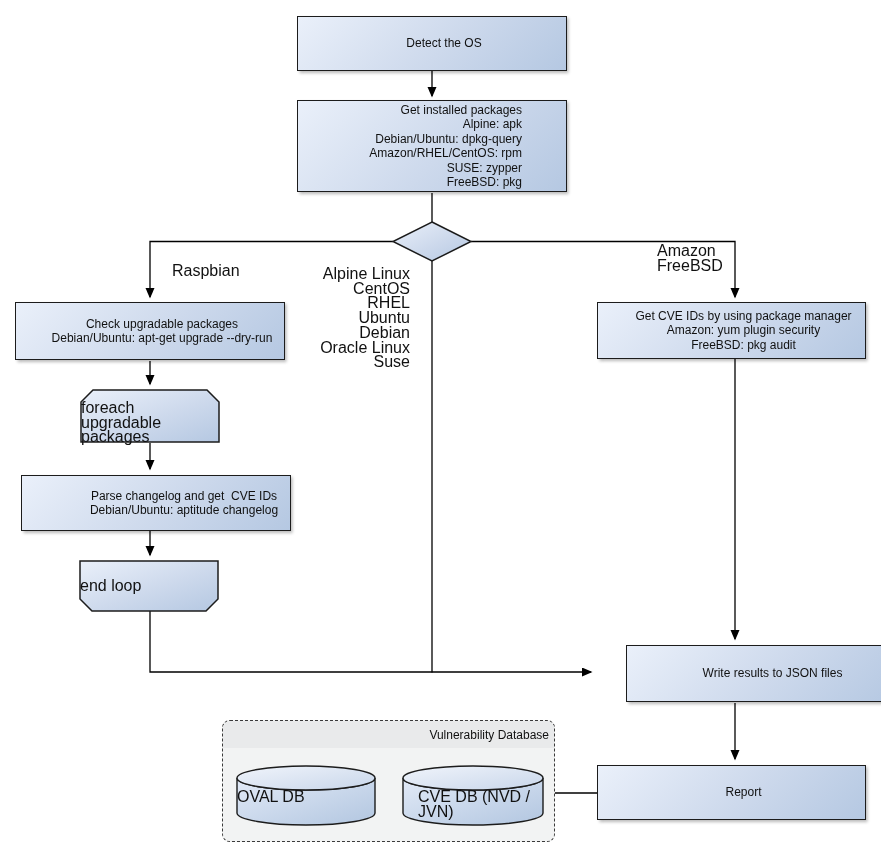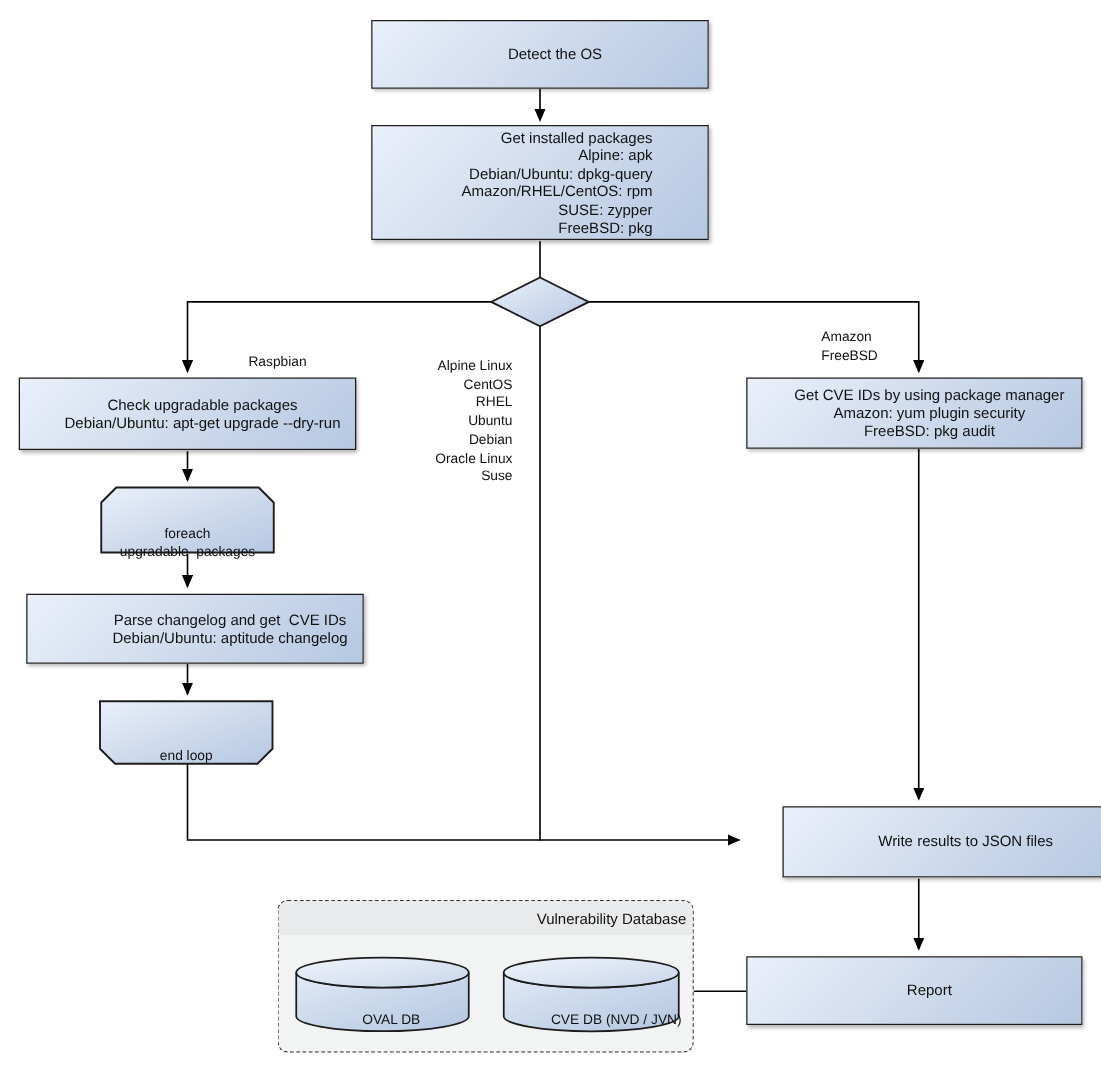--- a/index.html
+++ b/index.html
@@ -17,25 +17,24 @@
     display:flex; align-items:center;
   }
   .nt {
     width:100%; font-size:12px; line-height:14.5px;
     white-space:pre-wrap; text-align:center;margin-left:24px;
   }
   .nt.right { text-align:right; padding-right:44px; }
 
   
   .label {
-    position:absolute; z-index:3; font-size:11px; line-height:14.7px;
+    position:absolute; z-index:3; font-size:16px; line-height:14.7px;
     white-space:pre-wrap;
-    margin-top:19px;
   }
-  .label.center { text-align:center; }
+  .label.center { }
   .label.right  { text-align:right; }
 
   
   .vdb {
     position:absolute; z-index:1; box-sizing:border-box;
     left:222px; top:720px; width:333px; height:122px;
     background:#f2f3f3; border:1.5px dashed #3a3a3a; border-radius:8px;
   }
   .vdb-titlebar {
     position:absolute; left:0; top:0; right:0; height:27px;

